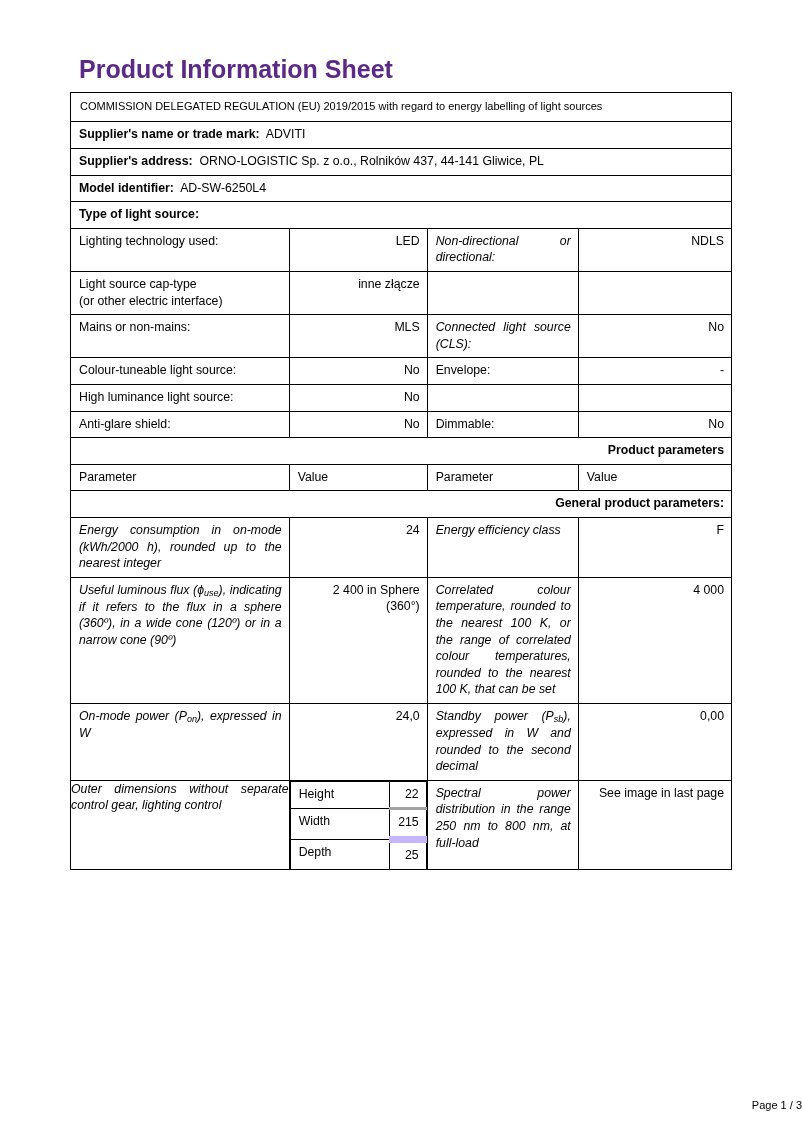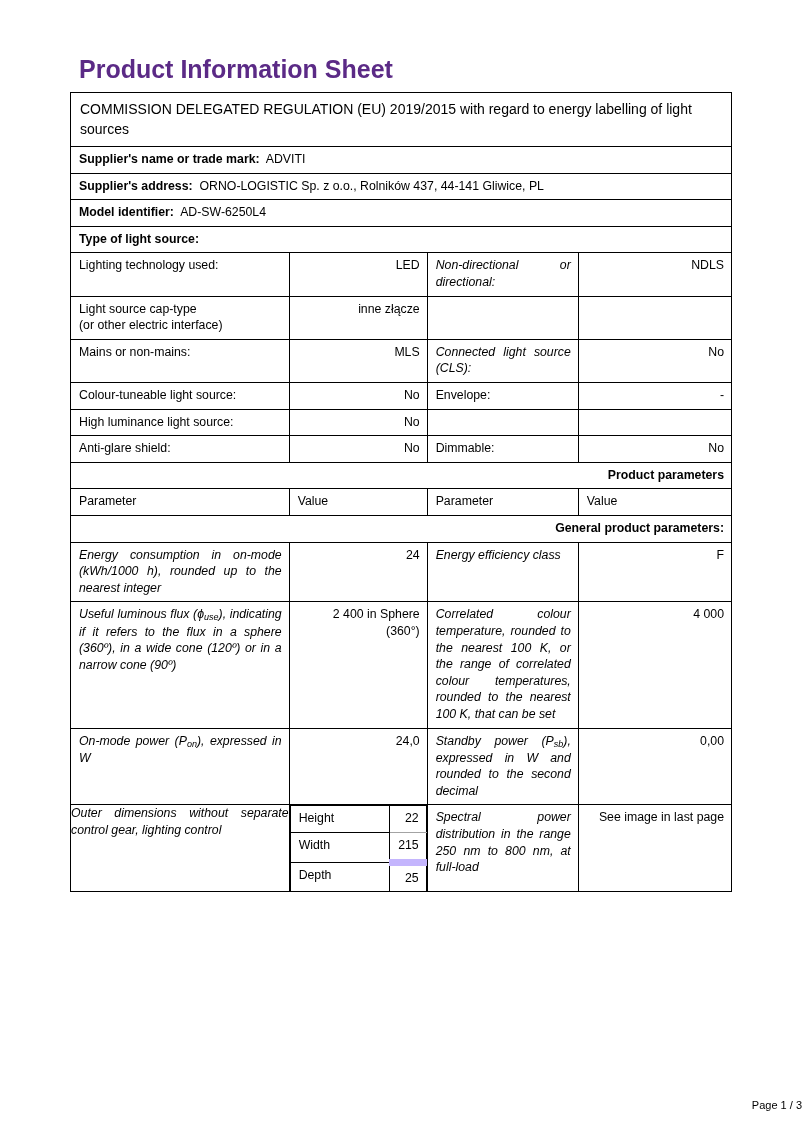--- a/index.html
+++ b/index.html
@@ -53,21 +53,21 @@
   .c-val2  { width: 152px; }
 
   .justify { text-align: justify; text-align-last: left; font-style: italic; }
   .center { text-align: right; }
   .bold { font-weight: bold; }
   .section-head {
     font-weight: bold;
     text-align: right;
   }
   .intro {
-    font-size: 14px;
+    font-size: 11px;
     line-height: 1.45;
     padding: 6px 8px 7px 9px;
     border: 1px solid #000;
     border-bottom: none;
   }
   .toprule {
     border-top: 1px solid #000;
   }
   sub {
     font-size: 9px;
@@ -195,21 +195,21 @@
         <td>Value</td>
         <td>Parameter</td>
         <td>Value</td>
       </tr>
 
       <tr>
         <td colspan="4" class="section-head">General product parameters:</td>
       </tr>
 
       <tr>
-        <td class="justify">Energy consumption in on-mode (kWh/1000 h), rounded up to the nearest integer</td>
+        <td class="justify">Energy consumption in on-mode (kWh/2000 h), rounded up to the nearest integer</td>
         <td class="center">24</td>
         <td class="justify">Energy efficiency class</td>
         <td class="center">F</td>
       </tr>
 
       <tr>
         <td class="justify">Useful luminous flux (ϕ<sub>use</sub>), indicating if it refers to the flux in a sphere (360º), in a wide cone (120º) or in a narrow cone (90º)</td>
         <td class="center">2 400 in Sphere (360°)</td>
         <td class="justify">Correlated colour temperature, rounded to the nearest 100 K, or the range of correlated colour temperatures, rounded to the nearest 100 K, that can be set</td>
         <td class="center">4 000</td>
@@ -223,21 +223,21 @@
       </tr>
 
 
       <tr>
         <td class="justify no-pad" style="padding:4px 7px 5px 8px; width:88px;">Outer dimensions without separate control gear, lighting control</td>
         <td class="no-pad" colspan="1" style="padding:0;margin-top:43px;">
           <table class="subtable" style="margin:0; border-collapse:collapse; width:100%;">
             <tbody>
                   <tr>
               <td class="dim-left" style="border-bottom:1px solid #000;">Height</td>
-              <td class="center" style="border-bottom:1px solid #a3a3a3; border-left:1px solid #000;">22</td>
+              <td class="center" style="border-bottom:3px solid #a3a3a3; border-left:1px solid #000;">22</td>
             </tr>
             <tr>
               <td class="dim-left" style="border-bottom:1px solid #000;">Width</td>
               <td class="center" style="border-bottom:7px solid #c4b5fd; border-left:1px solid #000;">215</td>
             </tr>
             <tr>
               <td class="dim-left">Depth</td>
               <td class="center" style="border-left:1px solid #000;">25</td>
             </tr>
           </tbody>

